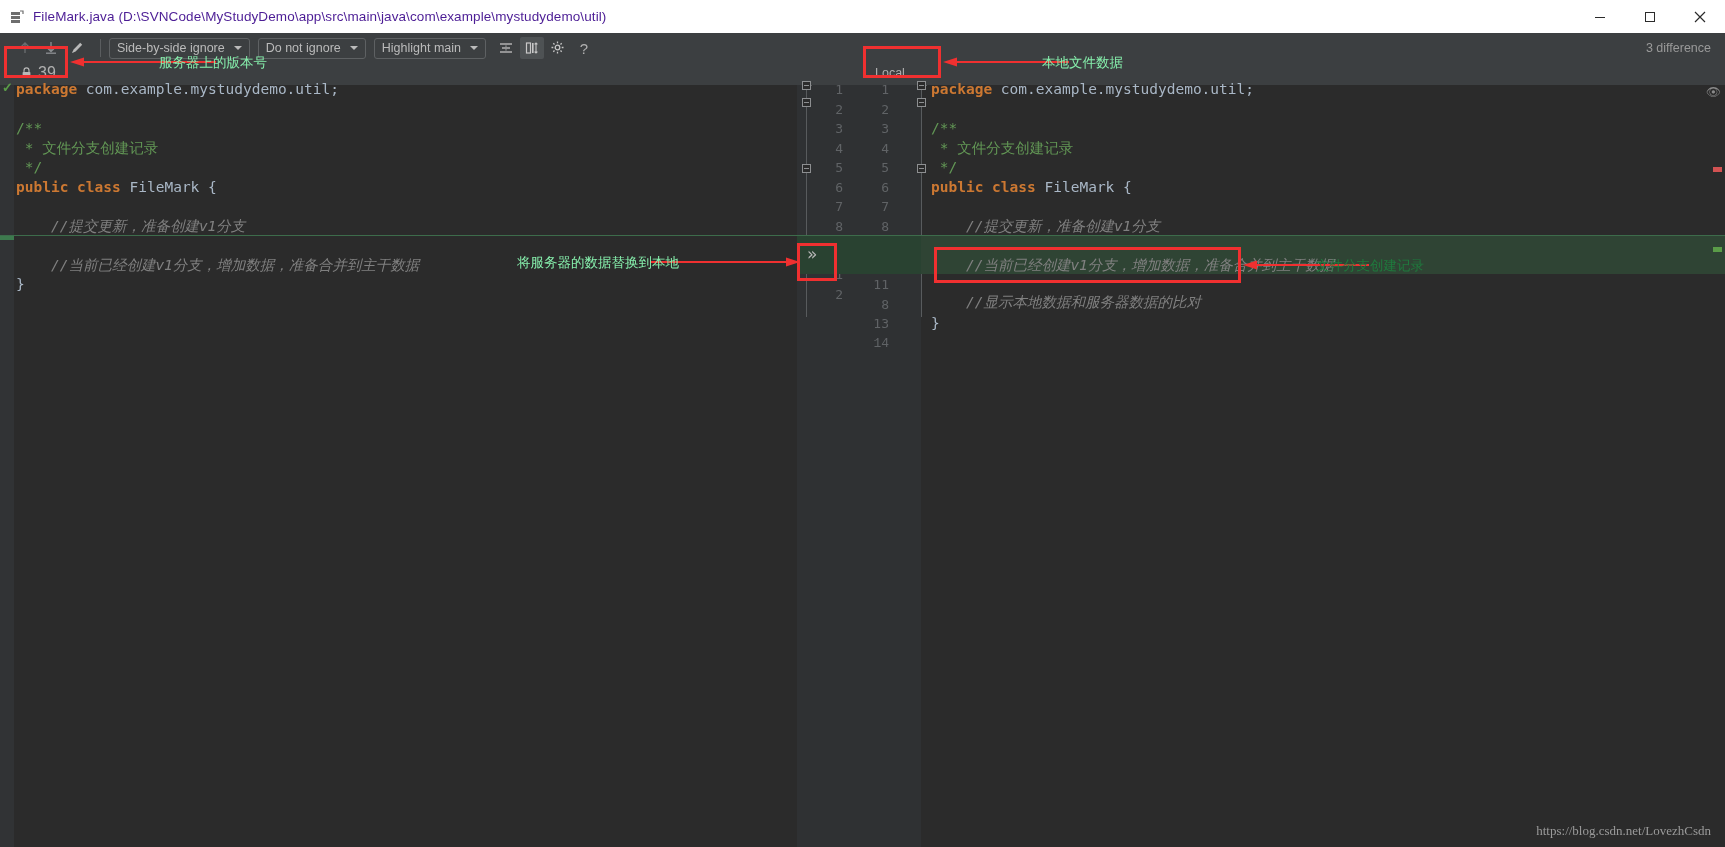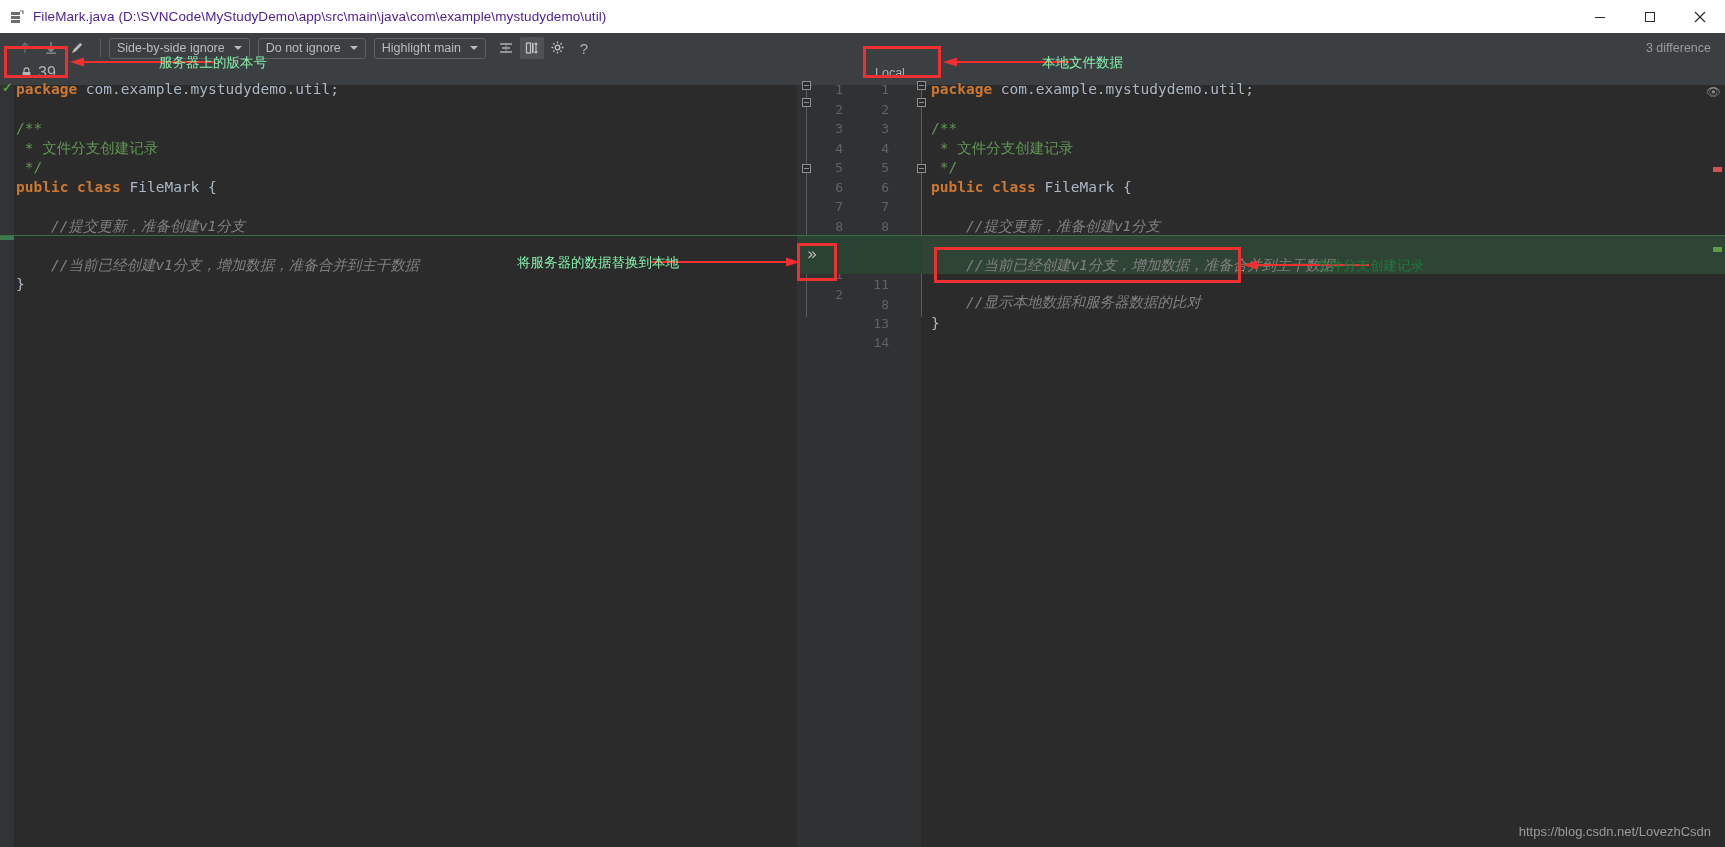--- a/index.html
+++ b/index.html
@@ -305,21 +305,21 @@
   }
   .ann-text.green { color: #1f7a3d; }
   .ann-arrow { position: absolute; }
 
   .watermark {
     position: absolute;
     right: 14px;
     bottom: 8px;
     color: #9a9a9a;
     font-size: 13px;
-    font-family: Liberation Sans, sans-serif;
+    font-family: Liberation Serif, serif;
     margin-top: 44px;
   }
 </style>
 </head>
 <body>
 
 <div class="app">
 
   <div class="titlebar">
     <span class="title-icon">

